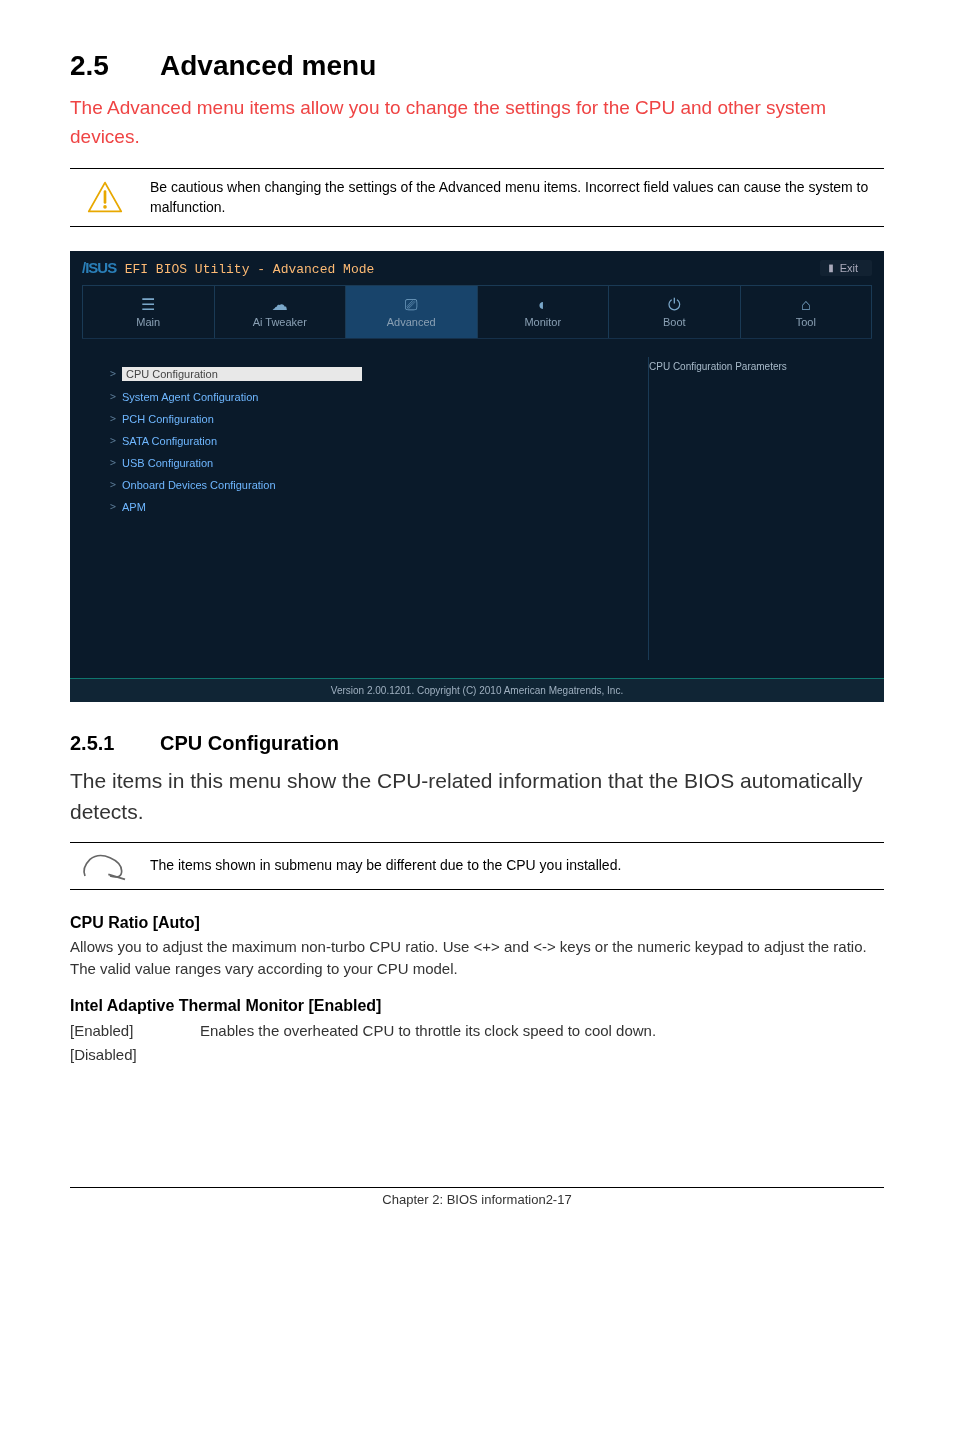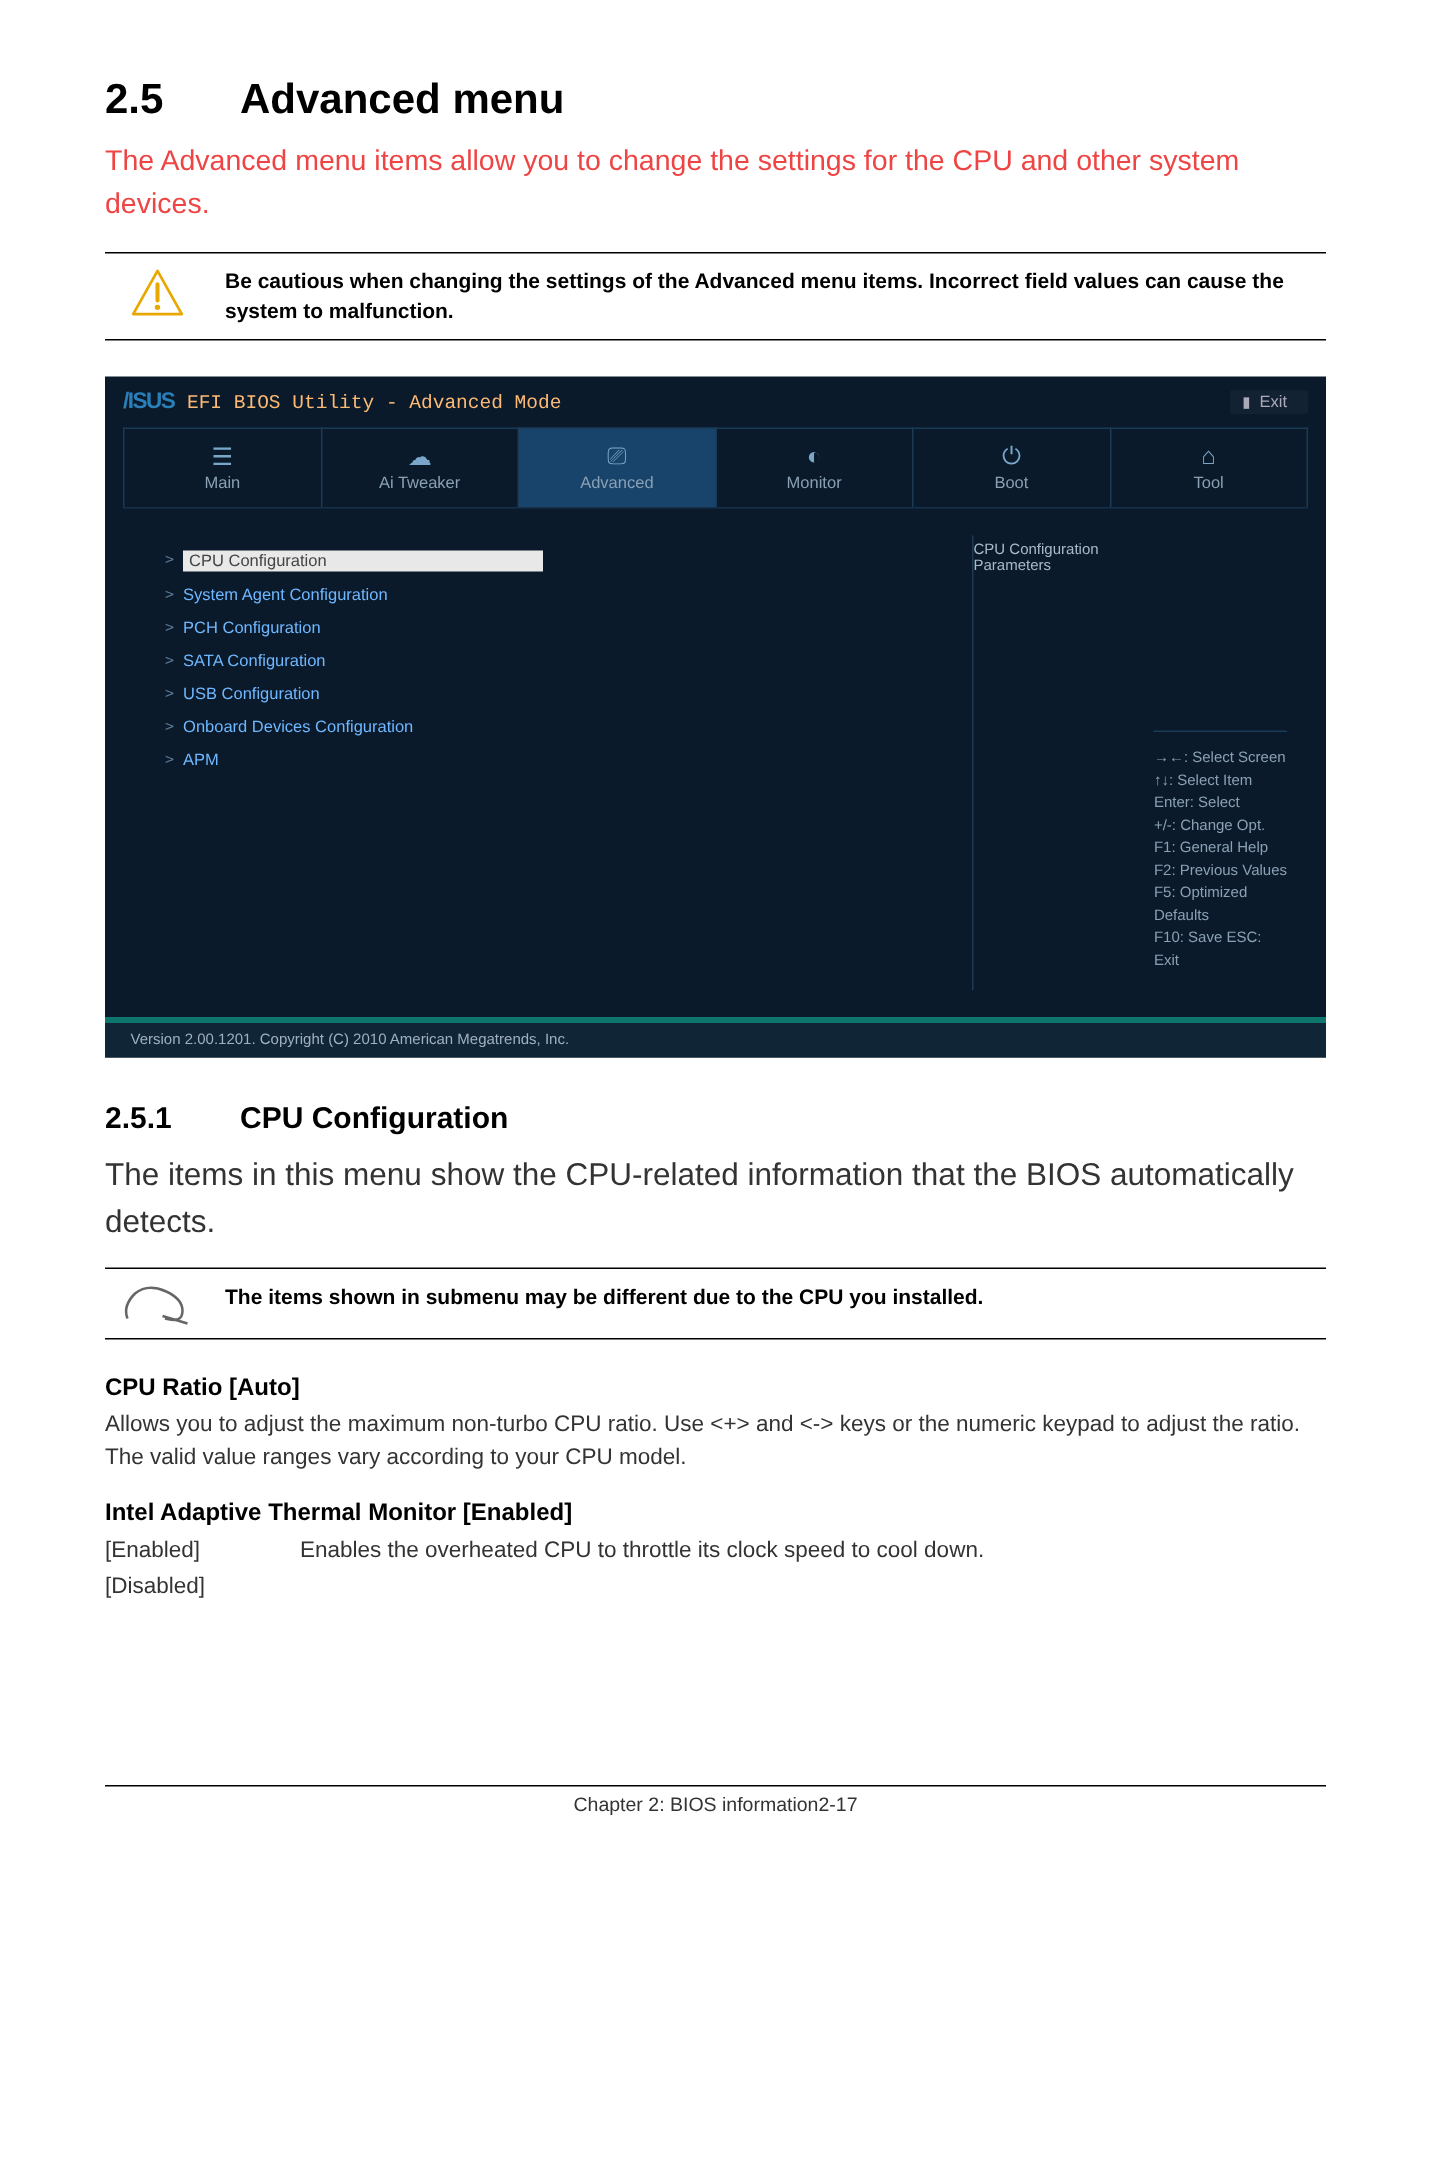--- a/index.html
+++ b/index.html
@@ -1,20 +1,20 @@
 <!DOCTYPE html>
 <html><head>
 <meta charset="utf-8">
 <style>
 * { margin: 0; padding: 0; box-sizing: border-box; }
 body { width: 954px; background: #fff; font-family: Arial, Helvetica, sans-serif; color: #000; padding: 50px 70px 40px; }
 .section-title { font-size: 28px; font-weight: bold; margin-bottom: 12px; }
 .section-num { display: inline-block; width: 90px; }
 .body-text { font-size: 19px; line-height: 1.5; color: #ef4444; margin-bottom: 17px; }
-.note-block { display: flex; align-items: flex-start; margin: 14px 0 24px; border-top: 1px solid #000; border-bottom: 1px solid #000; padding: 0; font-weight: bold; }
+.note-block { display: flex; align-items: center; margin: 14px 0 24px; border-top: 1px solid #000; border-bottom: 1px solid #000; padding: 0; }
 .note-block > .icon { width: 70px; display: flex; justify-content: center; padding: 8px 0; }
 .note-block > .text { flex: 1; padding: 8px 0 8px 10px; font-size: 14px; line-height: 1.45; border-left: none; }
 .bios-screenshot { width: 100%; background: #fff; margin-bottom: 30px; }
 .bios-window { width: 100%; background: #0a1a2a; border-radius: 0; position: relative; }
 .bios-header { display: flex; align-items: center; justify-content: space-between; padding: 8px 12px 0; }
 .bios-logo { color: #2a7fb8; font-size: 15px; font-weight: bold; letter-spacing: -1px; }
 .bios-title-text { color: #fdba74; font-size: 13px; margin-left: 4px; font-family: Liberation Mono, monospace; }
 .exit-btn { background: #122232; color: #aab; font-size: 11px; padding: 2px 14px 2px 8px; border-radius: 2px; display: flex; align-items: center; gap: 6px; }
 .bios-tabs { display: flex; margin: 8px 12px 0; }
 .bios-tab { flex: 1; text-align: center; padding: 8px 0 10px; border-top: 1px solid #1a3a55; border-left: 1px solid #1a3a55; border-right: 1px solid #1a3a55; position: relative; }
@@ -23,21 +23,21 @@
 .bios-tab .icon-line { height: 22px; display: flex; justify-content: center; align-items: center; color: #7aa7c9; font-size: 16px; }
 .bios-tab .label { color: #8aa0b4; font-size: 11px; }
 .bios-body { display: flex; padding: 18px 14px 18px 28px; min-height: 340px; position: relative; border-top: 1px solid #15304a; margin: 0 12px; }
 .bios-left { flex: 1; }
 .bios-item { color: #6fb7ff; font-size: 11px; margin: 10px 0; display: flex; align-items: center; }
 .bios-item .chev { color: #5a7a95; font-size: 10px; margin-right: 6px; font-family: monospace; }
 .bios-item.selected .text-span { background: #e8e8e8; color: #444; padding: 1px 12px 1px 4px; display: inline-block; min-width: 240px; }
 .bios-right { width: 210px; color: #8aa0b4; font-size: 10px; padding-left: 0; border-left: 1px solid #1a3a55; display: flex; justify-content: space-between; }
 .bios-right .help-title { color: #a8bac9; padding-top: 4px; }
 .bios-right .keys { margin-top: auto; line-height: 1.5; padding-bottom: 12px; border-top: 1px solid #1a3a55; padding-top: 10px; }
-.bios-footer { background: #102535; color: #9fb0c0; font-size: 10px; text-align: left; padding: 6px 17px; border-top: 4px solid #0f766e; margin:0 }
+.bios-footer { background: #102535; color: #9fb0c0; font-size: 10px; text-align: center; padding: 6px 17px; border-top: 1px solid #0f766e; margin:0 }
 .sub-section-title { font-size: 20px; font-weight: bold; margin: 18px 0 10px; }
 .sub-num { display: inline-block; width: 90px; }
 .sub-body { font-size: 21px; line-height: 1.5; color: #333; margin-bottom: 14px; }
 .item-title { font-size: 16px; font-weight: bold; margin: 16px 0 4px; }
 .item-body { font-size: 15px; line-height: 1.5; color: #333; margin-bottom: 8px; }
 .opt-table { font-size: 15px; color: #333; line-height: 1.6; }
 .opt-row { display: flex; }
 .opt-key { width: 130px; }
 .opt-val { flex: 1; }
 .page-footer { border-top: 1px solid #000; margin-top: 120px; padding-top: 4px; display: flex; justify-content: center; font-size: 13px; color: #333; }
@@ -130,30 +130,20 @@
             <span class="chev">&gt;</span>
             <span>Onboard Devices Configuration</span>
           </div>
         <div class="bios-item">
             <span class="chev">&gt;</span>
             <span>APM</span>
           </div>
       </div>
       <div class="bios-right">
         <div class="help-title">CPU Configuration Parameters</div>
-        <div class="keys">
-          <div>→←: Select Screen</div>
-          <div>↑↓: Select Item</div>
-          <div>Enter: Select</div>
-          <div>+/-: Change Opt.</div>
-          <div>F1: General Help</div>
-          <div>F2: Previous Values</div>
-          <div>F5: Optimized Defaults</div>
-          <div>F10: Save   ESC: Exit</div>
-        </div>
       </div>
     </div>
     <div class="bios-footer">Version 2.00.1201.  Copyright (C) 2010 American Megatrends, Inc.</div>
   </div>
 </div>
 
 <h3 class="sub-section-title">
   <span class="sub-num">2.5.1</span><span>CPU Configuration</span>
 </h3>
 

